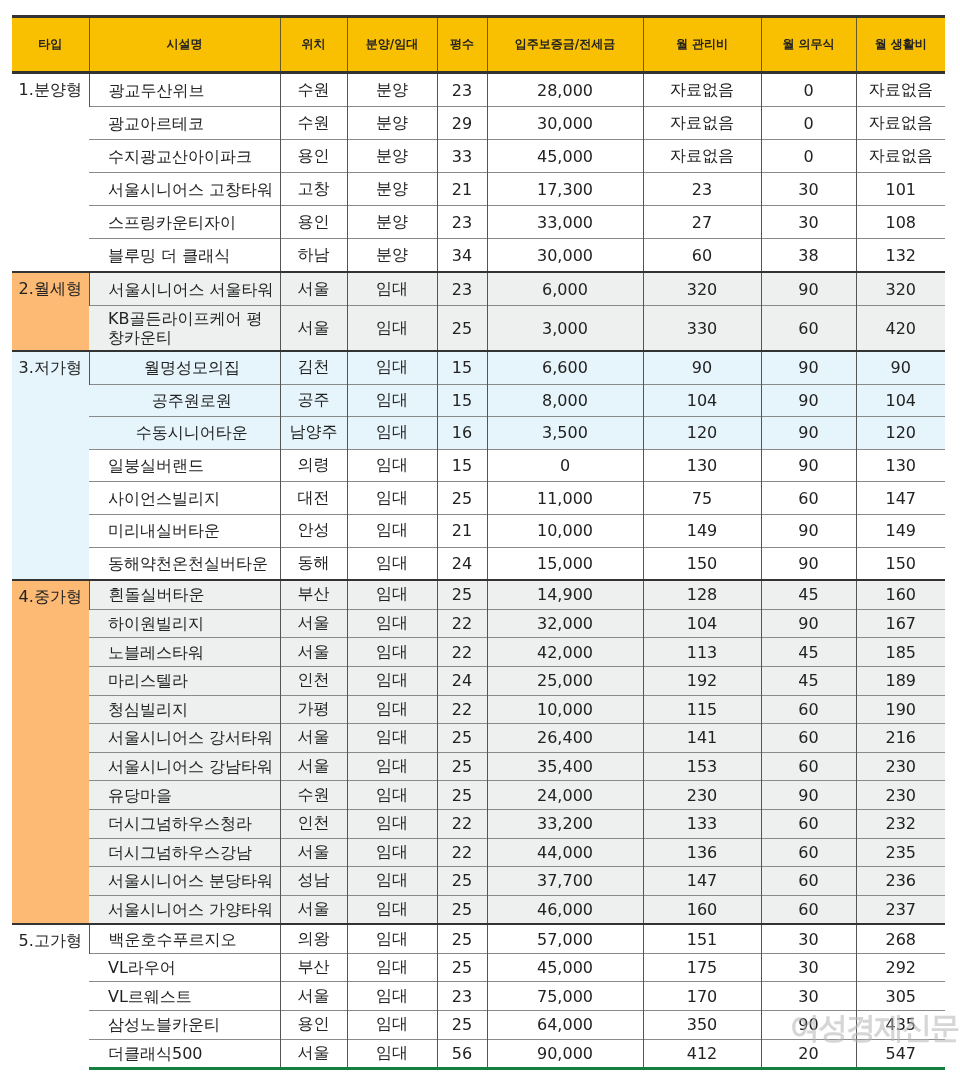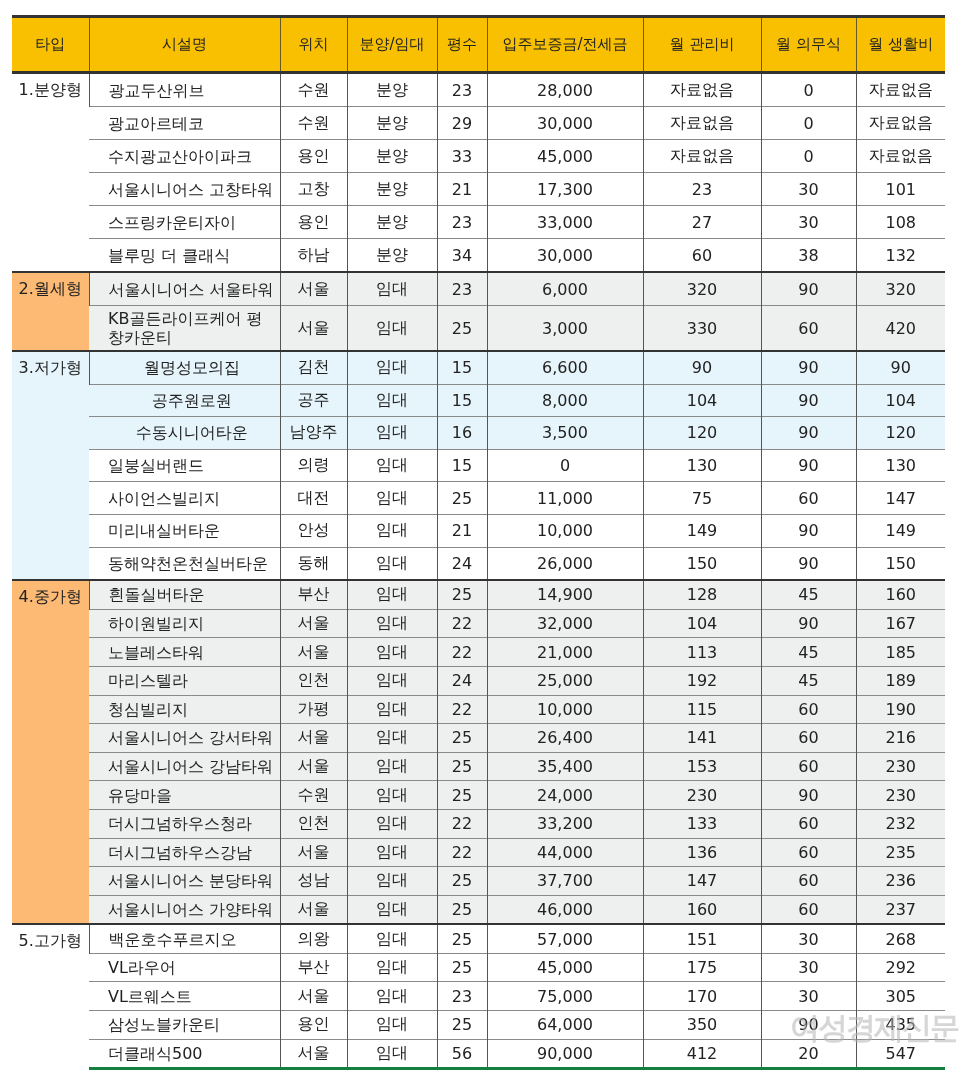--- a/index.html
+++ b/index.html
@@ -1,21 +1,21 @@
 <!DOCTYPE html>
 <html><head>
 <meta charset="utf-8">
 <style>
   html, body { margin: 0; padding: 0; background: #ffffff; }
   body { width: 960px; height: 1076px; position: relative; overflow: hidden;
          font-family: "DejaVu Sans", "Liberation Sans", sans-serif; color: #222; }
   table { position: absolute; left: 12px; top: 15px; width: 933px; border-collapse: collapse; table-layout: fixed; }
   col.c1 { width: 77px; } col.c2 { width: 191px; } col.c3 { width: 67px; } col.c4 { width: 90px; }
   col.c5 { width: 50px; } col.c6 { width: 156px; } col.c7 { width: 118px; } col.c8 { width: 95px; } col.c9 { width: 89px; }
-  thead th { background: #f8c000; height: 53px; font-size: 15px; font-weight: normal; color: #222;
+  thead th { background: #f8c000; height: 53px; font-size: 12px; font-weight: bold; color: #222;
              border-left: 1px solid #6b5a20; border-top: 3px solid #333; border-bottom: 3px solid #333; padding: 0; }
   thead th:first-child { border-left: none; }
   td { font-size: 16px; text-align: center; padding: 0 4px; border-top: 1px solid #8a8a8a; border-left: 1px solid #555; white-space: nowrap; }
   td:first-child { border-left: none; }
   td.name { text-align: left; padding-left: 19px; white-space: normal; line-height: 19px; }
   td.type { vertical-align: top; padding-top: 6px; text-align: center; }
   tr.sec-start td { border-top: 2px solid #333; }
   tbody tr:last-child td { border-bottom: 3px solid #15803d; }
   .bg-white td { background: #ffffff; }
   .bg-gray td { background: #eef0f0; }
@@ -202,21 +202,21 @@
         <td>10,000</td>
         <td>149</td>
         <td>90</td>
         <td>149</td>
       </tr>
       <tr class="s3 bg-white">
         <td class="name">동해약천온천실버타운</td>
         <td>동해</td>
         <td>임대</td>
         <td>24</td>
-        <td>26,000</td>
+        <td>15,000</td>
         <td>150</td>
         <td>90</td>
         <td>150</td>
       </tr>
       <tr class="s4 bg-gray sec-start">
         <td class="type gray" rowspan="12">4.중가형</td>
         <td class="name">흰돌실버타운</td>
         <td>부산</td>
         <td>임대</td>
         <td>25</td>
@@ -233,21 +233,21 @@
         <td>32,000</td>
         <td>104</td>
         <td>90</td>
         <td>167</td>
       </tr>
       <tr class="s4 bg-gray">
         <td class="name">노블레스타워</td>
         <td>서울</td>
         <td>임대</td>
         <td>22</td>
-        <td>21,000</td>
+        <td>42,000</td>
         <td>113</td>
         <td>45</td>
         <td>185</td>
       </tr>
       <tr class="s4 bg-gray">
         <td class="name">마리스텔라</td>
         <td>인천</td>
         <td>임대</td>
         <td>24</td>
         <td>25,000</td>

